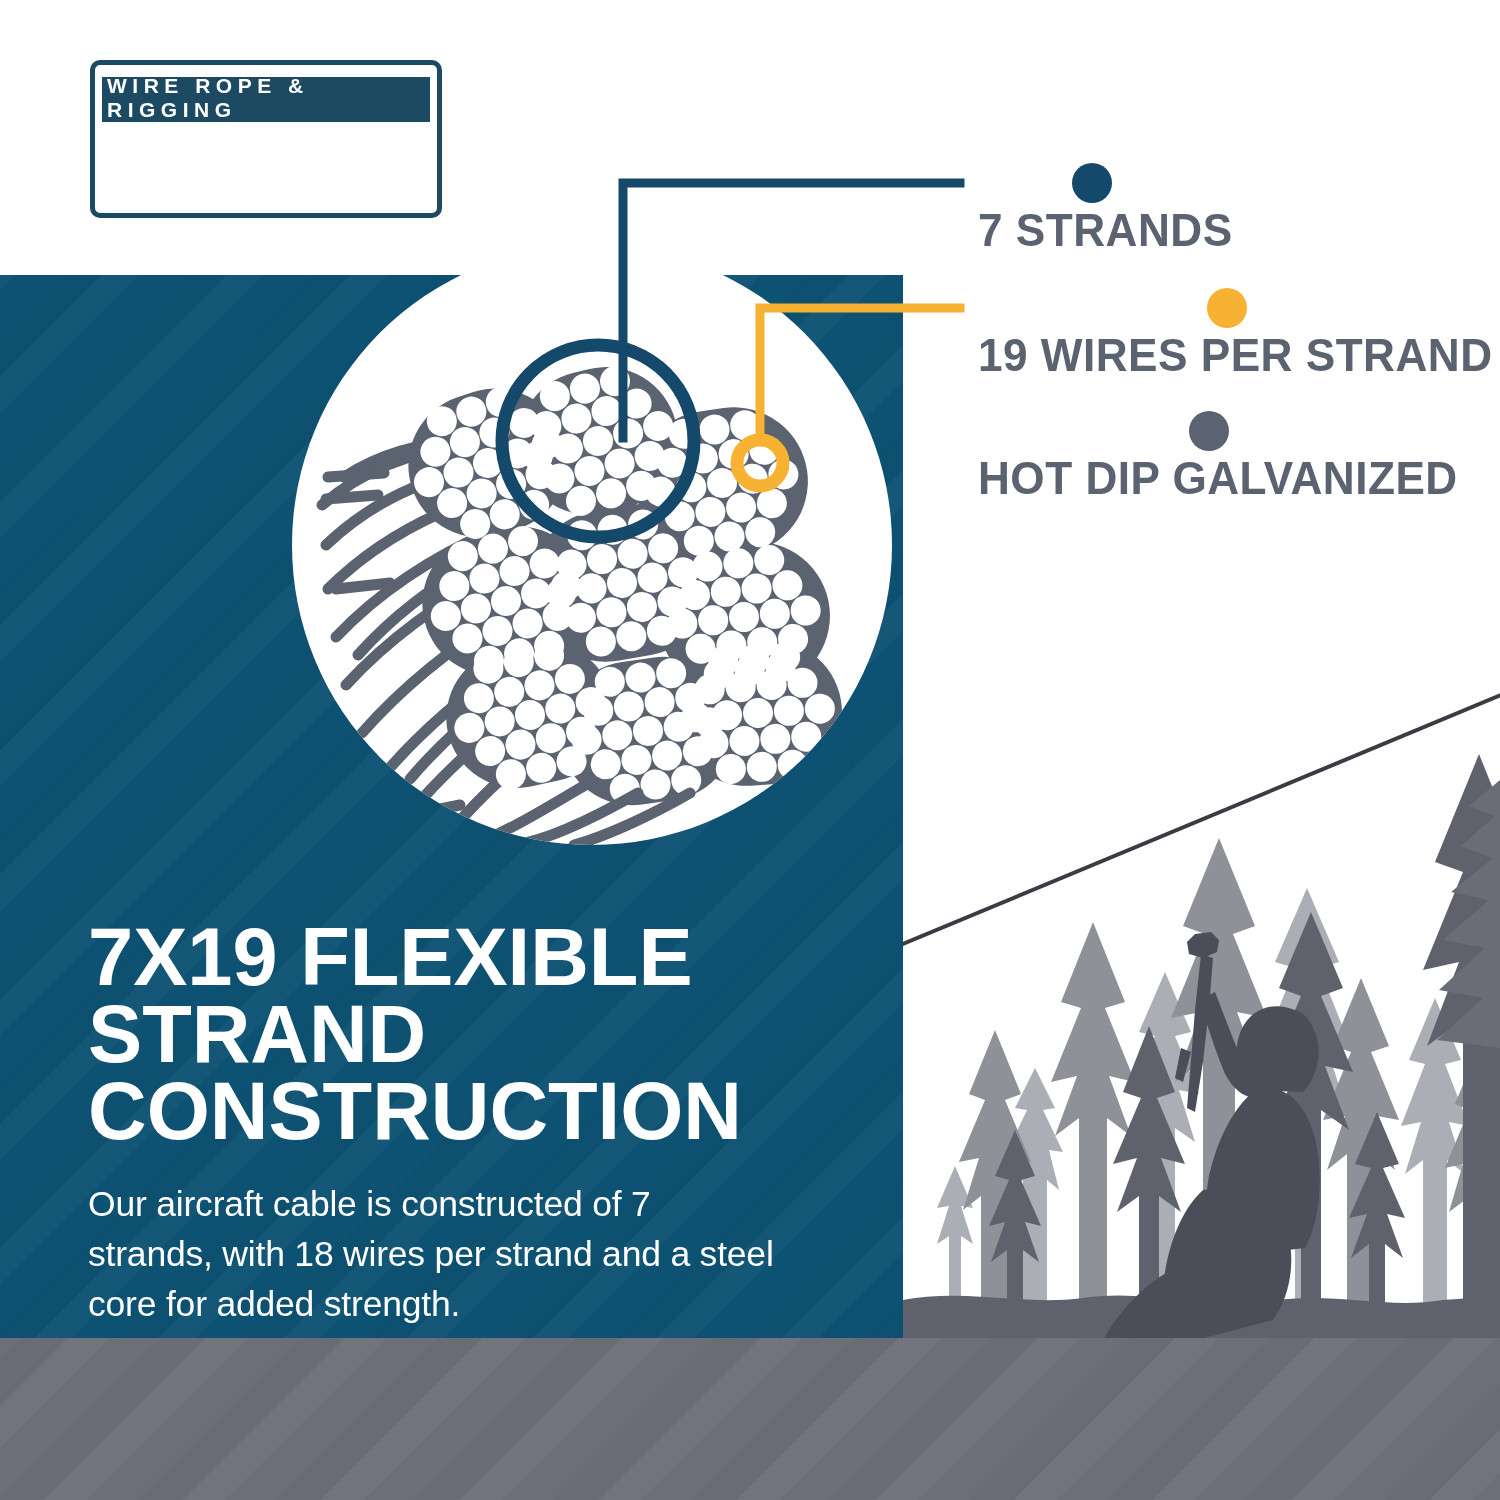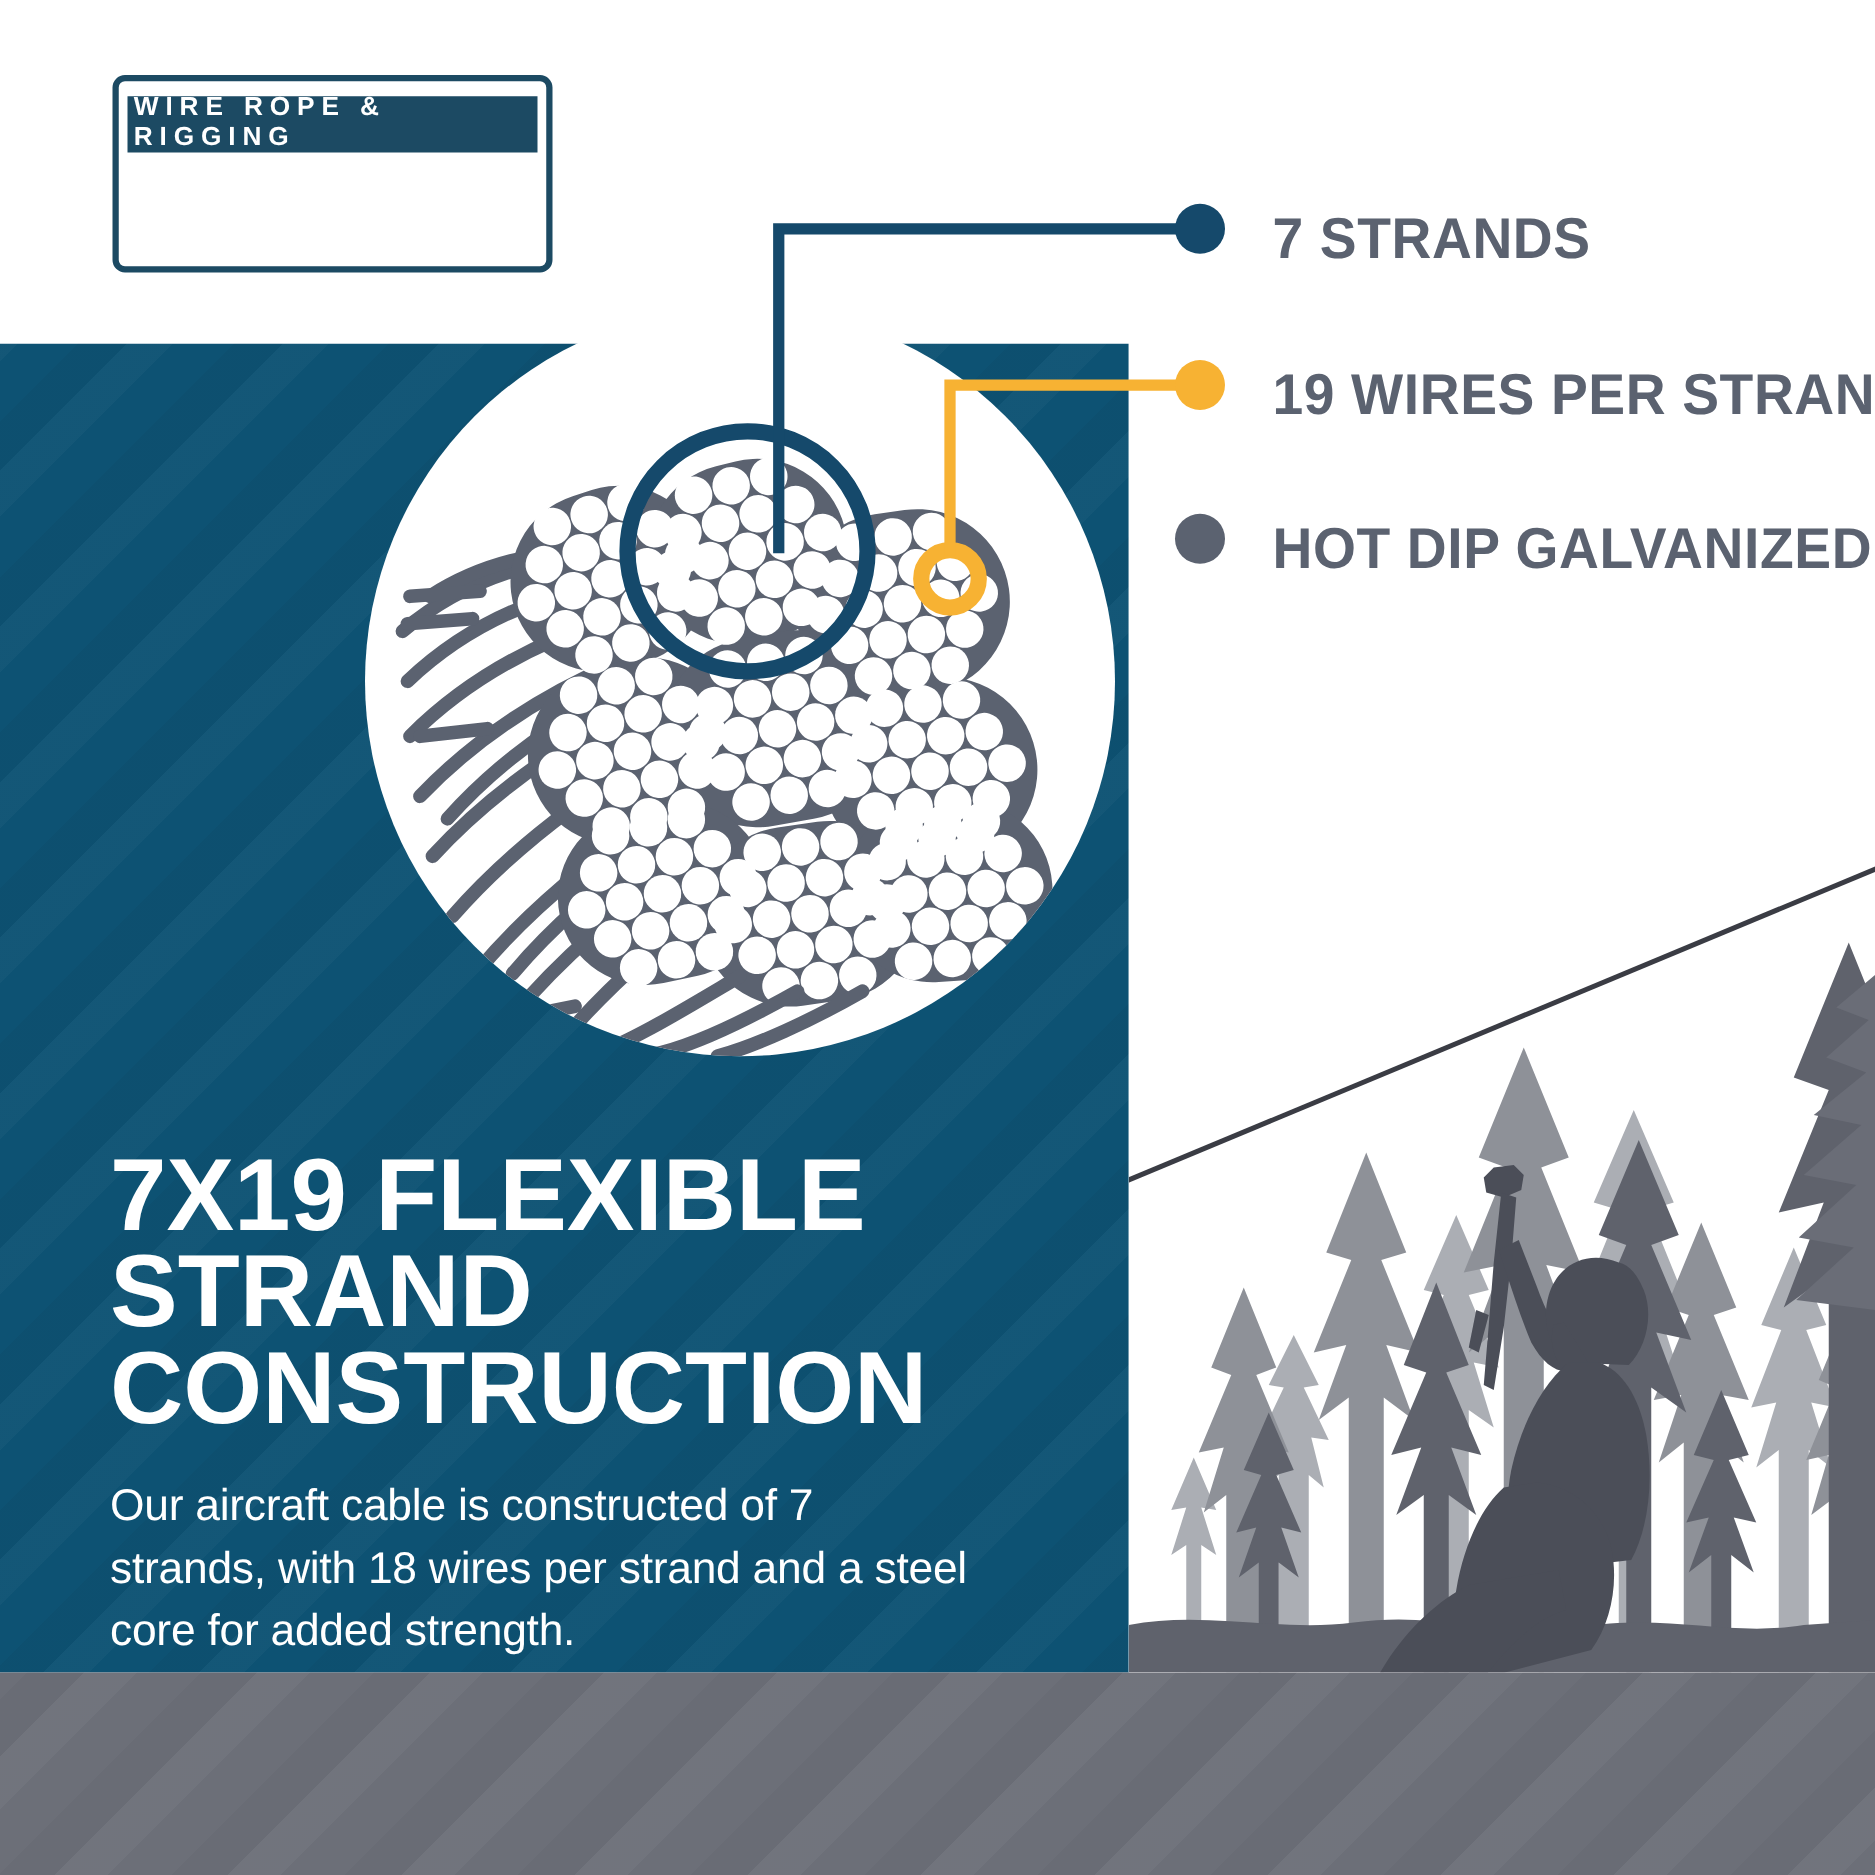--- a/index.html
+++ b/index.html
@@ -44,21 +44,21 @@
   
   .rope-art{position:absolute;left:292px;top:245px;width:600px;height:600px;
     border-radius:50%;overflow:hidden;}
   .rope-art svg{display:block;}
 
   
   .callout-layer{position:absolute;left:0;top:0;width:1500px;height:1500px;
     pointer-events:none;}
 
   
-  .callout{position:absolute;display:flex;align-items:flex-start;}
+  .callout{position:absolute;display:flex;align-items:center;flex-direction:column;}
   .callout .dot{width:40px;height:40px;border-radius:50%;flex:0 0 auto;}
   .callout .ctext{margin-left:38px;color:#5B6270;
     font-family:"Liberation Sans Narrow","Liberation Sans",sans-serif;
     font-weight:700;font-size:46px;letter-spacing:0.5px;white-space:nowrap;
     transform:scaleX(0.96);transform-origin:left center;}
   #co-1{left:940px;top:163px;}
   #co-2{left:940px;top:288px;}
   #co-3{left:940px;top:411px;}
 
   

